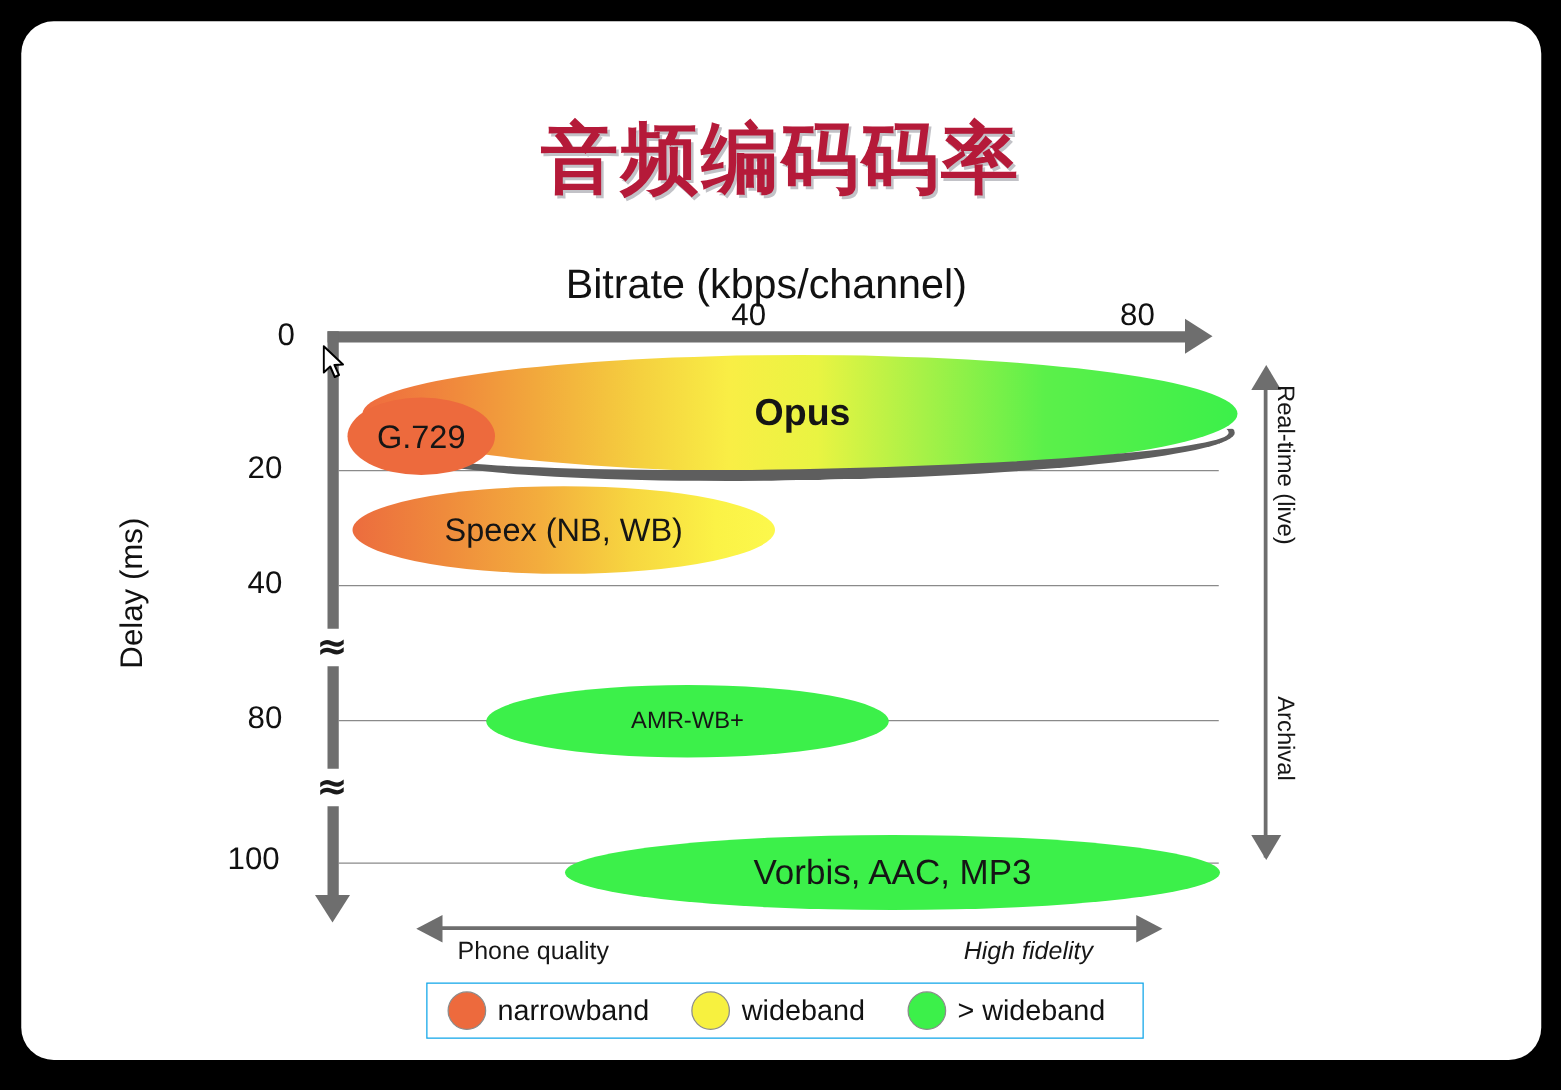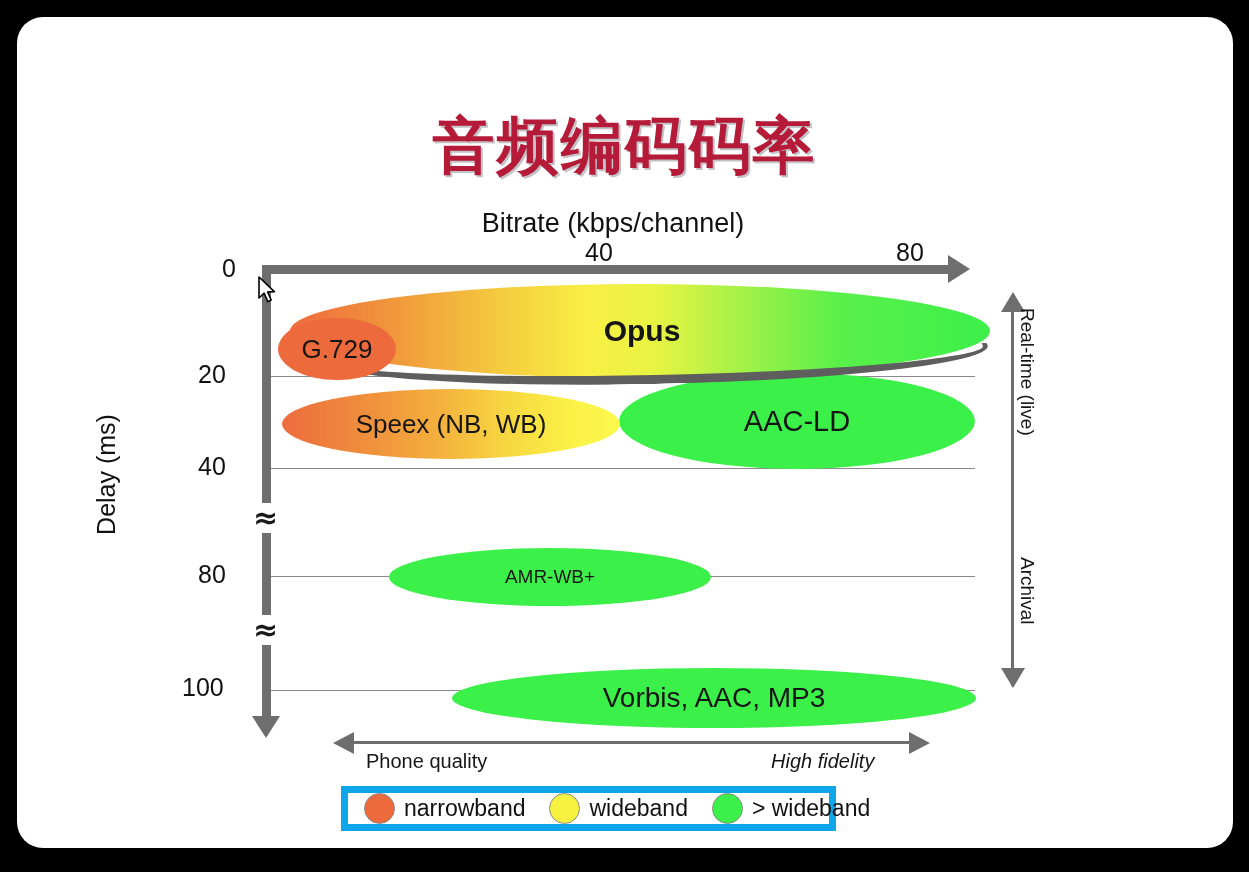--- a/index.html
+++ b/index.html
@@ -43,36 +43,35 @@
     top: 96px;
     width: 1249px;
     text-align: center;
     font-family: "DejaVu Sans", sans-serif;
     font-size: 62px;
     font-weight: bold;
     color: #b51a39;
     letter-spacing: 2px;
     text-shadow: 2px 2px 0 rgba(120,120,130,0.45);
     line-height: 1;
-    margin-top: 19px;
   }
 
   
   .axis-text {
     position: absolute;
     font-family: "Liberation Sans", sans-serif;
     color: #111111;
     white-space: nowrap;
   }
   #xaxis-title {
     left: 398px;
     top: 208px;
     width: 430px;
     text-align: center;
-    font-size: 27px;
+    font-size: 33px;
   }
   #xtick-40 { left: 585px; top: 238px; font-size: 25px; }
   #xtick-80 { left: 896px; top: 238px; font-size: 25px; }
   #xtick-0  { left: 222px; top: 254px; font-size: 25px; }
 
   #yaxis-title {
     left: -24px;
     top: 460px;
     width: 260px;
     text-align: center;
@@ -309,23 +308,23 @@
     color: #161616;
     white-space: nowrap;
   }
   #label-phone { left: 366px; }
   #label-hifi  { left: 771px; font-style: italic; }
 
   
   #legend {
     position: absolute;
     left: 341px; top: 786px;
-    width: 495px; height: 45px;
+    width: 574px; height: 45px;
     background: #ffffff;
-    border: 7px solid #0ea5e9;
+    border: 1px solid #0ea5e9;
     display: flex;
     align-items: center;
     gap: 12px;
     padding: 0 16px;
     box-sizing: border-box;
   }
   .legend-item {
     display: flex;
     align-items: center;
     gap: 9px;
@@ -374,23 +373,20 @@
     <div id="opus-underline"></div>
 
     <div class="bubble" id="bubble-g729">
       <span class="bubble-label">G.729</span>
     </div>
 
     <div class="bubble" id="bubble-speex">
       <span class="bubble-label">Speex (NB, WB)</span>
     </div>
 
-    <div class="bubble" id="bubble-aacld">
-      <span class="bubble-label">AAC-LD</span>
-    </div>
 
 
 
     <div class="bubble" id="bubble-amrwb">
       <span class="bubble-label">AMR-WB+</span>
     </div>
 
     <div class="bubble" id="bubble-vorbis">
       <span class="bubble-label">Vorbis, AAC, MP3</span>
     </div>

